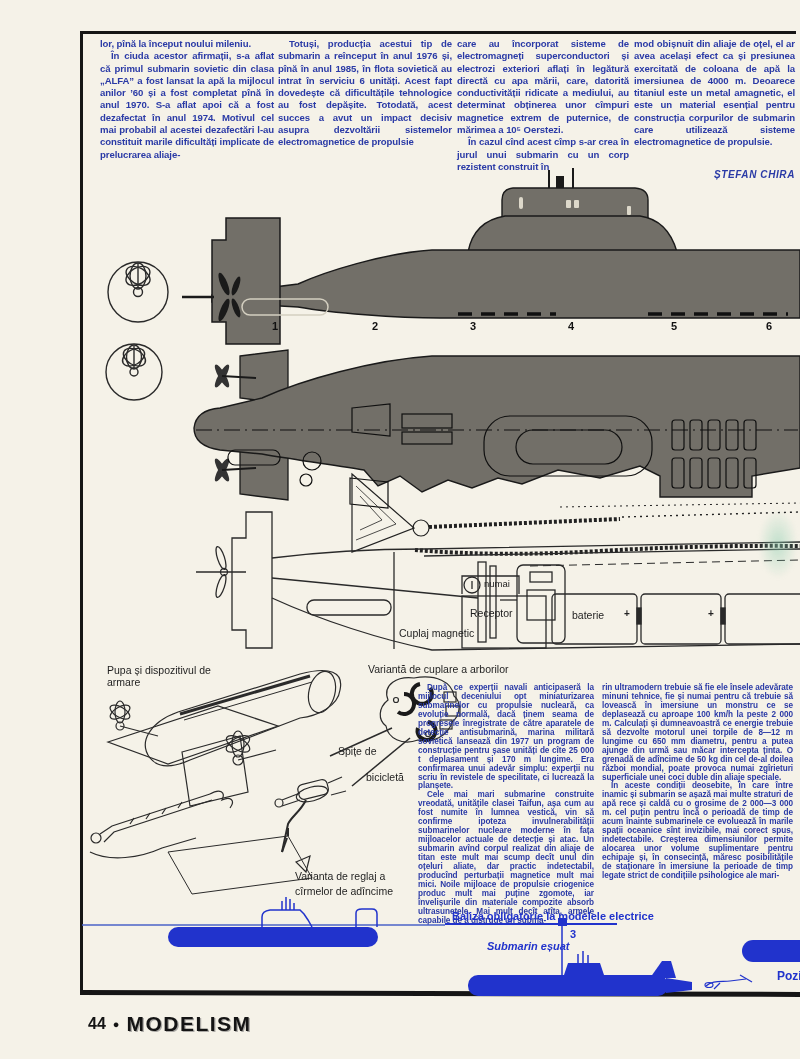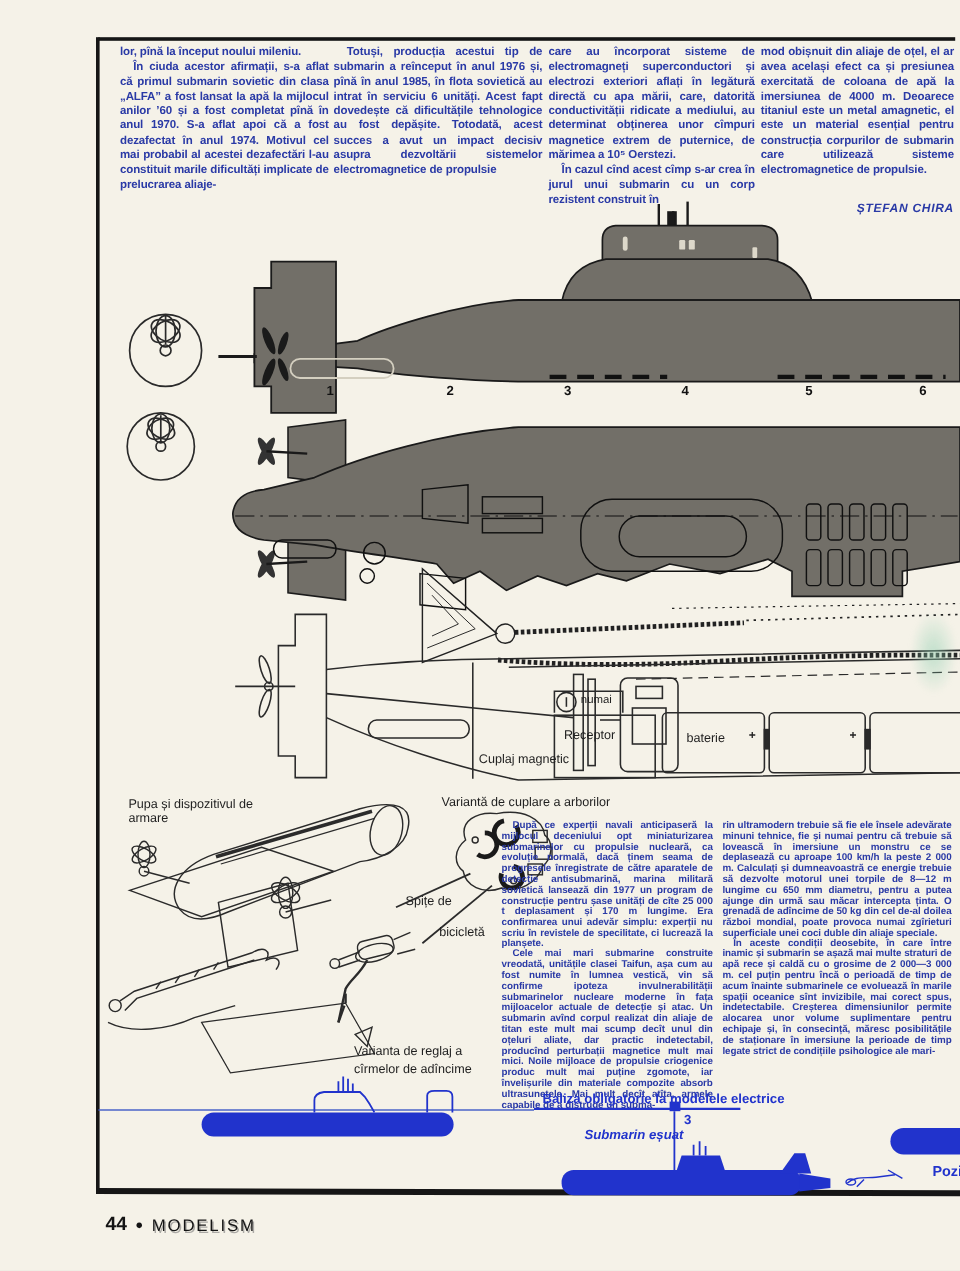--- a/index.html
+++ b/index.html
@@ -24,21 +24,21 @@
           white-space:nowrap;}
   .dlabel.small{font-size:9.5px;}
   .station{position:absolute;top:320px;color:#111;font-weight:700;font-size:11px;}
   .plus{position:absolute;color:#222;font-weight:700;font-size:10px;}
   
   .blabel{position:absolute;color:#2133cc;font-weight:700;font-size:11px;white-space:nowrap;}
   
   .footer{position:absolute;left:88px;top:1012px;display:flex;align-items:center;gap:7px;color:#141414;}
   .footer .num{font-weight:900;font-size:16px;}
   .footer .dot{font-size:11px;line-height:1;}
-  .footer .mag{font-weight:400;font-size:14px;letter-spacing:1.5px;
+  .footer .mag{font-weight:700;font-size:21px;letter-spacing:1.5px;
                text-shadow:1.2px 1.2px 0 rgba(110,110,110,0.55);}
   svg{position:absolute;overflow:visible;}
   .smudge{position:absolute;left:752px;top:498px;width:52px;height:92px;border-radius:50%;
           background:radial-gradient(closest-side,rgba(140,205,175,0.5),rgba(140,205,175,0) 75%);
           filter:blur(2px);}
 </style>
 </head>
 <body>
 
 <div class="page">

